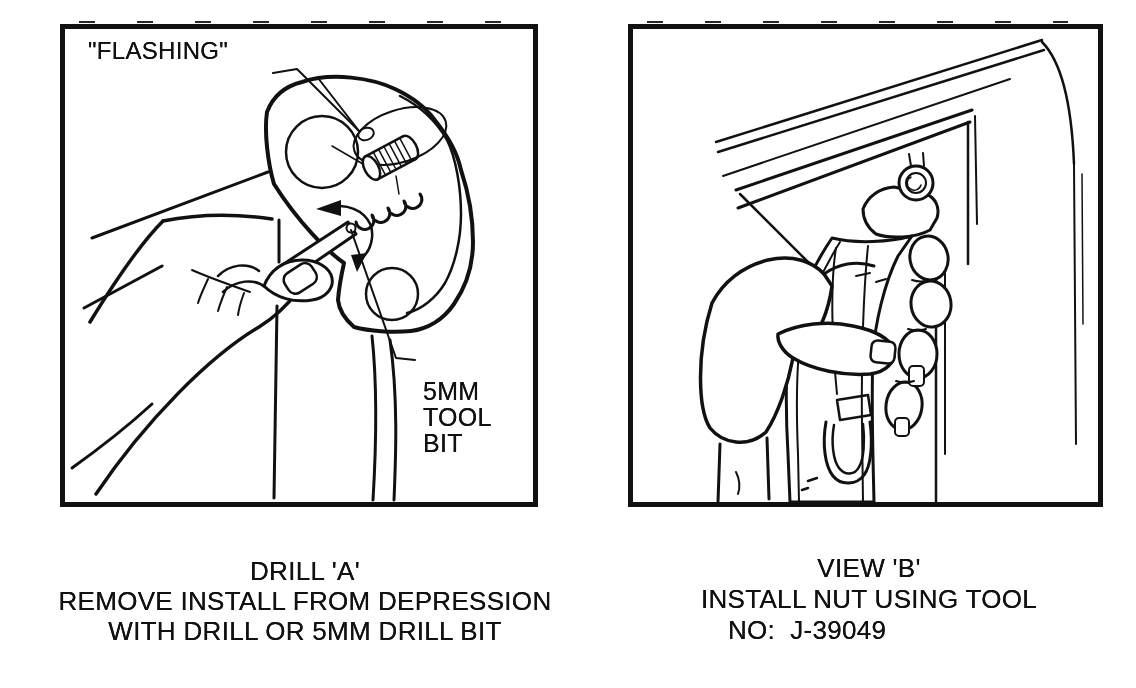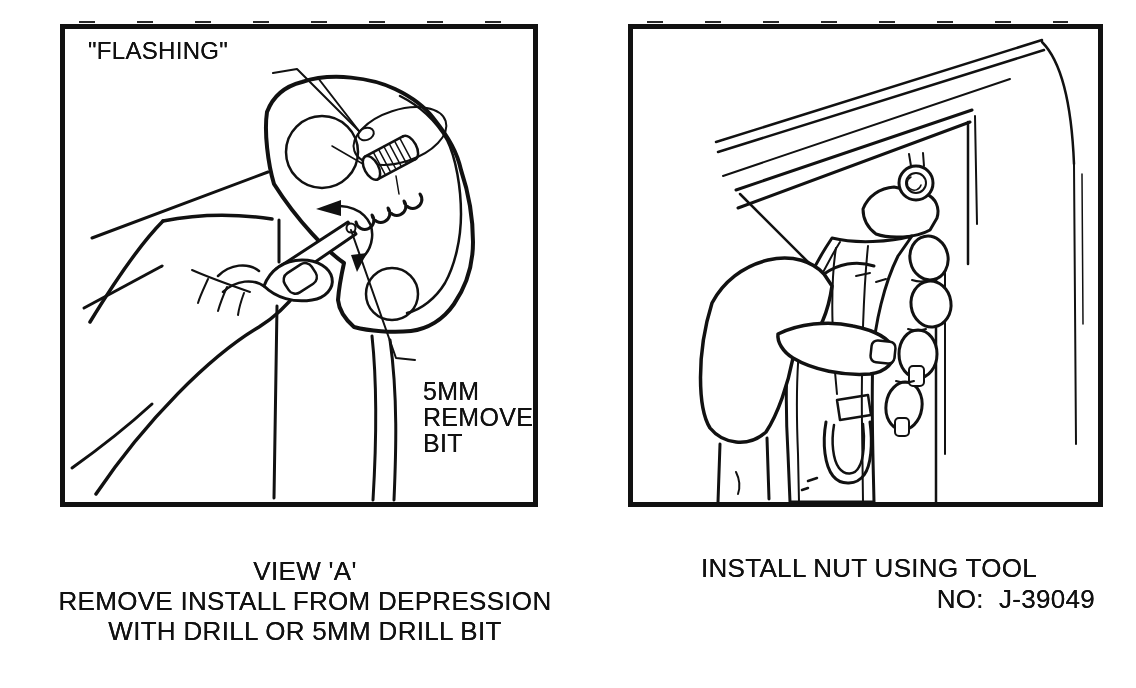--- a/index.html
+++ b/index.html
@@ -23,21 +23,21 @@
     color:#111;text-shadow:0 0 .6px currentColor;white-space:nowrap;
   }
   .ann-flashing{left:23px;top:7px;}
   .ann-drill{left:358px;top:321px;line-height:26px;font-size:25px;margin-top:28px;}
   .caption{
     position:absolute;font-size:26px;line-height:30px;text-align:center;
     letter-spacing:.3px;color:#111;text-shadow:0 0 .6px currentColor;
   }
   .caption-a{left:28px;top:556px;width:554px;}
   .caption-b{left:643px;top:553px;width:452px;line-height:31px;}
-  .caption-b .cap-line3{text-align:right;padding-left:85px;white-space:pre;}
+  .caption-b .cap-line3{text-align:left;padding-left:85px;white-space:pre;}
   
   svg .ink{stroke:#111;fill:none;stroke-linecap:round;stroke-linejoin:round;}
   svg .fw{fill:#fff;}
   svg .fb{fill:#111;stroke:none;}
 </style>
 </head>
 <body>
 
 <div class="page">
 
@@ -98,21 +98,21 @@
         <path d="M213,49 L237,45 L299,107" stroke-width="2"></path>
         <path d="M258,54 L299,107" stroke-width="2"></path>
         <path d="M291,206 L336,334 L355,336" stroke-width="2"></path>
       </g>
     </svg>
     <div class="ann ann-flashing">
       <div>"FLASHING"</div>
     </div>
     <div class="ann ann-drill">
       <div>5MM</div>
-      <div>REMOVE</div>
+      <div>TOOL</div>
       <div>BIT</div>
     </div>
   </figure>
 
   <figure class="panel panel-b" style="margin:0">
     <svg width="475" height="483" viewBox="0 0 475 483">
       <g class="ink">
 
         <path d="M88,118 L414,16" stroke-width="2.5"></path>
         <path d="M90,128 L416,26" stroke-width="2.5"></path>
@@ -167,23 +167,24 @@
         <path class="fw" d="M150,310 C170,300 200,296 225,302 C245,306 262,314 266,326
                  C268,338 258,348 242,350 C215,352 185,346 165,334 C155,328 149,318 150,310 Z" stroke-width="3.5"></path>
         <rect class="fw" x="243" y="317" width="24" height="22" rx="6" transform="rotate(6 255 328)" stroke-width="2.5"></rect>
         <path d="M92,420 L90,478 M139,414 L141,475" stroke-width="3"></path>
         <path d="M108,448 C112,456 112,464 110,470" stroke-width="2"></path>
       </g>
     </svg>
   </figure>
 
   <div class="caption caption-a">
-    <div class="cap-line1">VIEW 'A'</div>
+    <div class="cap-line1">DRILL 'A'</div>
     <div class="cap-line2">REMOVE INSTALL FROM DEPRESSION</div>
     <div class="cap-line3">WITH DRILL OR 5MM DRILL BIT</div>
   </div>
 
   <div class="caption caption-b">
+    <div class="cap-line1">VIEW 'B'</div>
     <div class="cap-line2">INSTALL NUT USING TOOL</div>
     <div class="cap-line3">NO:  J-39049</div>
   </div>
 
 </div>
 
 </body></html>

